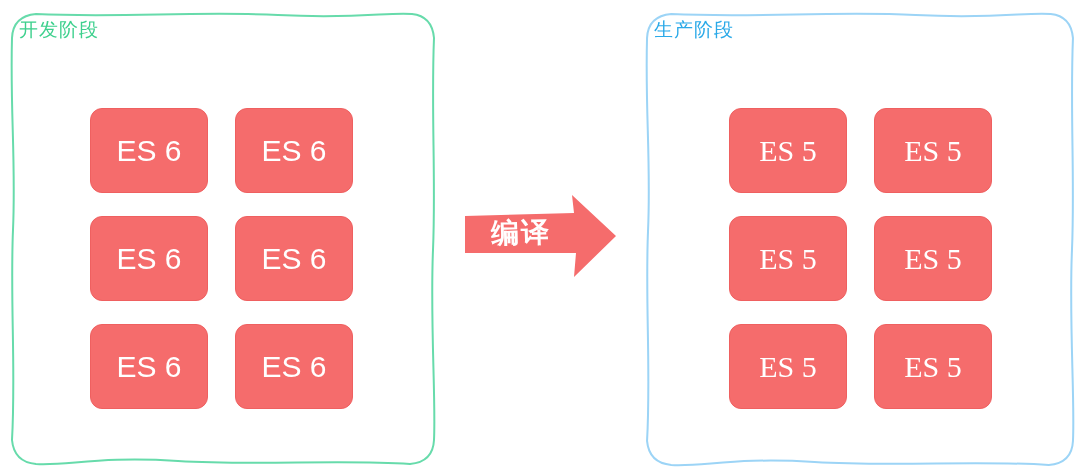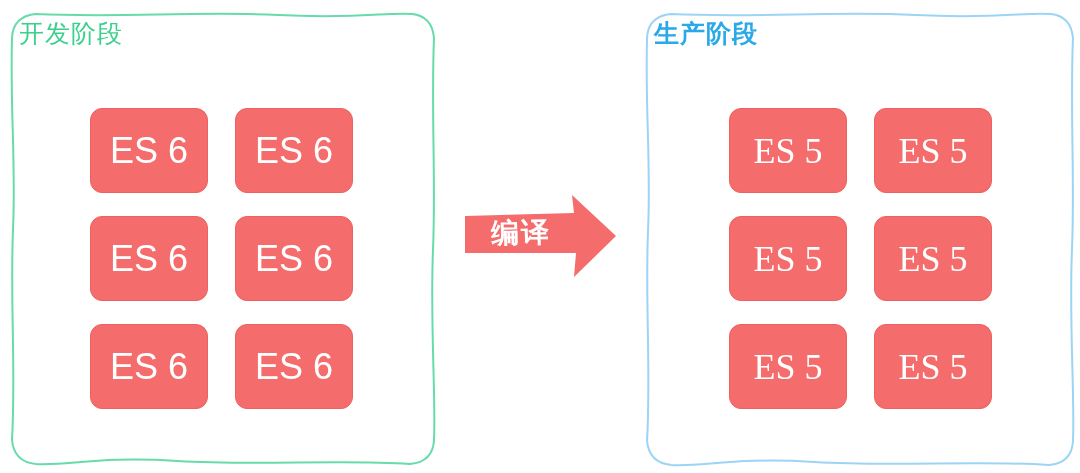--- a/index.html
+++ b/index.html
@@ -15,42 +15,42 @@
   .panel-dev  { left: 8px;   top: 10px; width: 430px; height: 458px; }
   .panel-prod { left: 643px; top: 10px; width: 434px; height: 459px; }
 
   .outline { position: absolute; left: 0; top: 0; width: 100%; height: 100%; }
   .outline path { fill: none; stroke-width: 2; stroke-linecap: round; }
   .outline-dev  path { stroke: var(--dev_border); }
   .outline-prod path { stroke: var(--prod_border); }
 
   .panel-label {
     position: absolute; left: 11px; top: 7px;
-    font-size: 25px; letter-spacing: 1px; white-space: nowrap;
+    font-size: 19px; letter-spacing: 1px; white-space: nowrap;
   }
   .panel-dev  .panel-label { color: var(--dev_label); }
-  .panel-prod .panel-label { color: var(--prod_label); font-weight: bold; }
+  .panel-prod .panel-label { color: var(--prod_label); }
 
   .box-grid {
     position: absolute; top: 98px;
     display: grid;
     grid-template-columns: 118px 118px;
     grid-auto-rows: 85px;
     column-gap: 27px;
     row-gap: 23px;
   }
   .panel-dev  .box-grid { left: 82px; }
   .panel-prod .box-grid { left: 86px; font-family: Liberation Serif, serif; }
 
   .code-box {
     background: var(--box_bg);
     border: 1px solid var(--box_border);
     border-radius: 12px;
     color: var(--box_text);
-    font-size: 36px;
+    font-size: 30px;
     display: flex; align-items: center; justify-content: center;
     box-sizing: border-box;
   }
 
   .arrow-svg {
     position: absolute; left: 460px; top: 190px;
     width: 160px; height: 92px;
   }
   .arrow-svg polygon { fill: var(--arrow_bg); }
 

